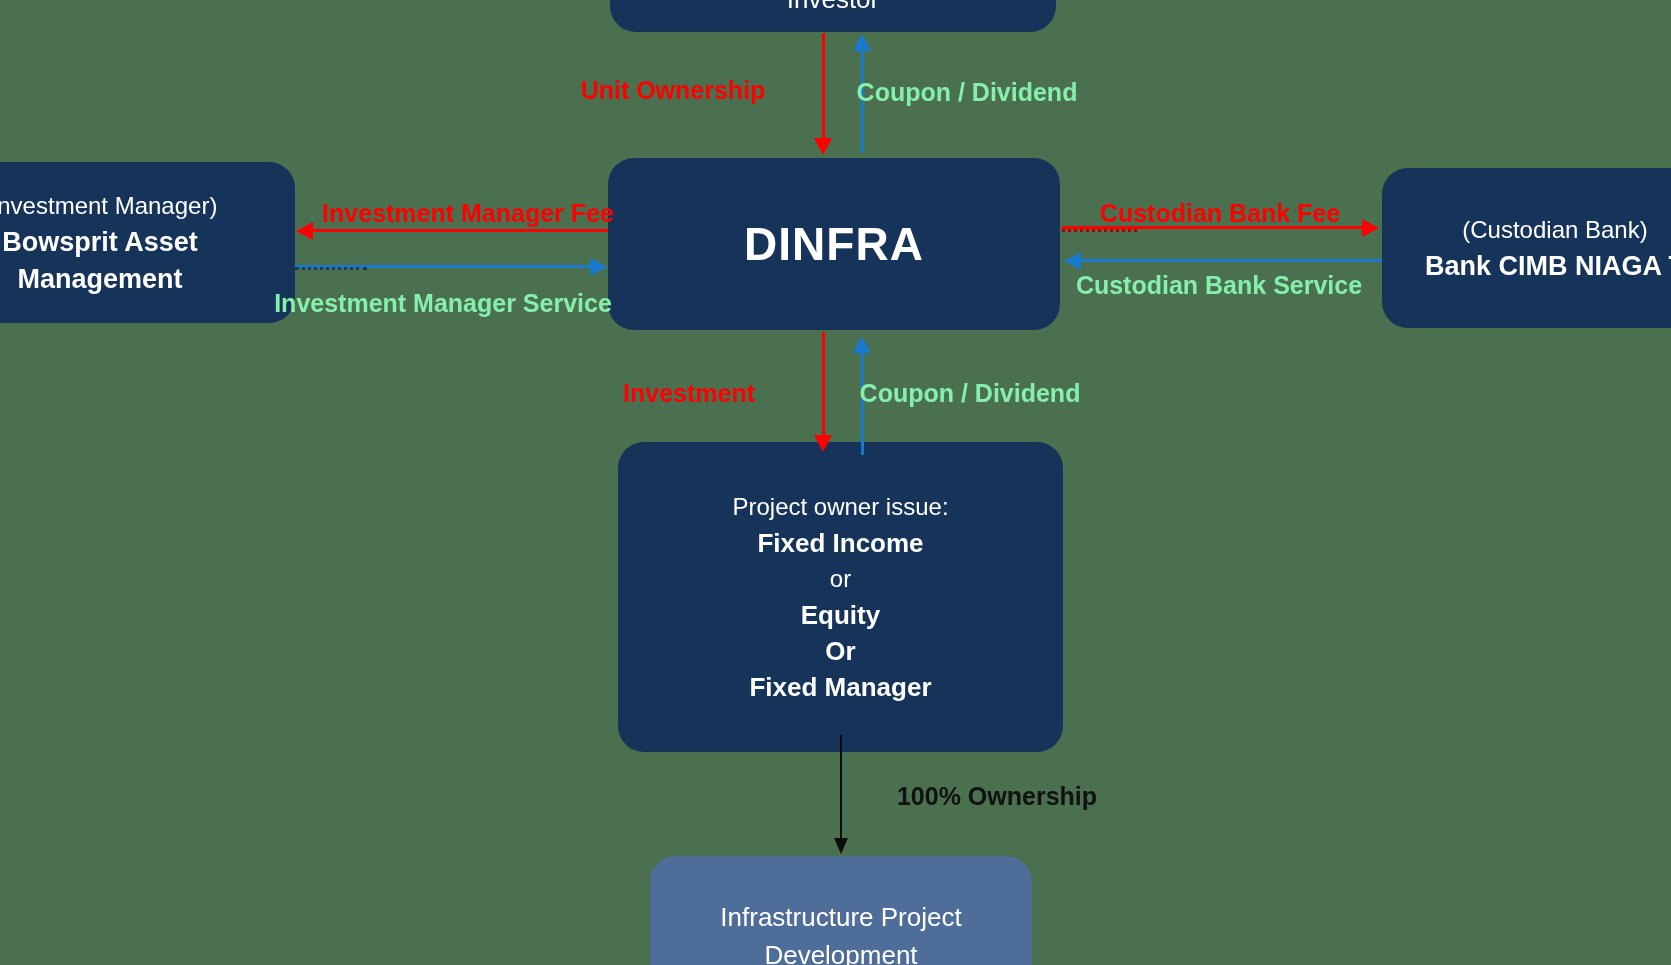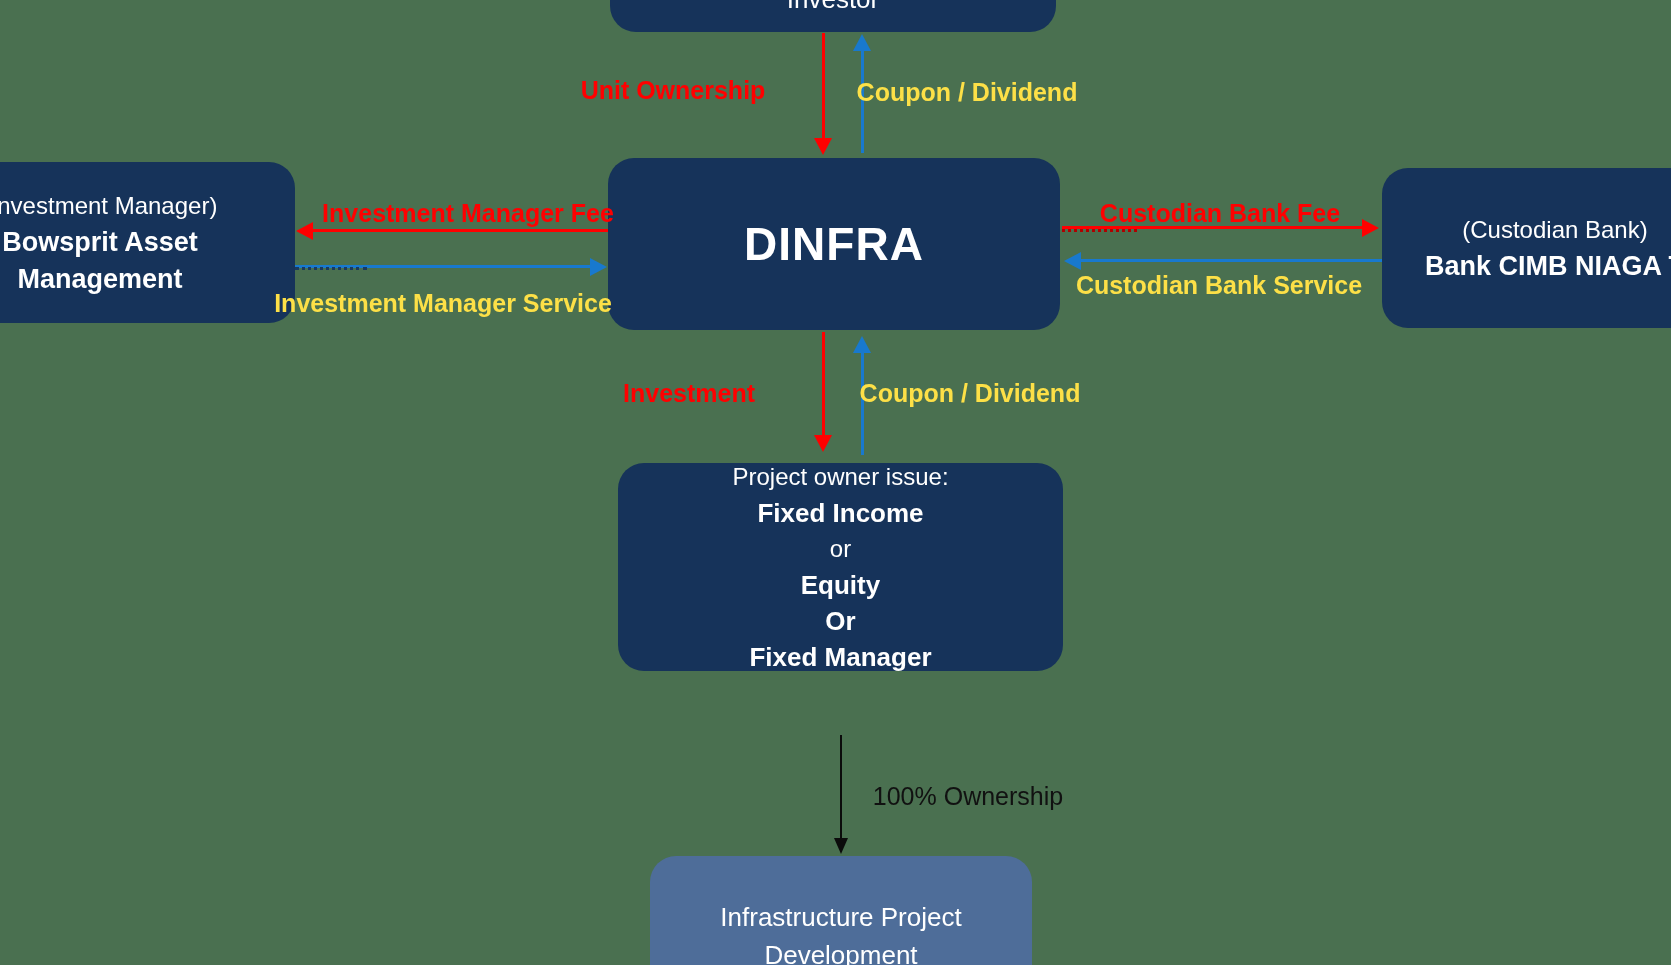--- a/index.html
+++ b/index.html
@@ -21,21 +21,21 @@
                     font-size:26px; line-height:30px; }
 
   .dinfra-box { left:608px; top:158px; width:452px; height:172px; }
   .dinfra-label { font-size:46px; font-weight:bold; letter-spacing:1px; }
 
   .im-box { left:-95px; top:162px; width:390px; height:161px; line-height:37px; }
   .cb-box { left:1382px; top:168px; width:346px; height:160px; line-height:36px; }
   .paren-line { font-size:24px; font-weight:normal; }
   .name-line  { font-size:27px; font-weight:bold; }
 
-  .project-box { left:618px; top:463px; width:445px; height:208px; line-height:36px; }
+  .project-box { left:618px; top:442px; width:445px; height:310px; line-height:36px; }
   .p-reg  { font-size:24px; font-weight:normal; }
   .p-bold { font-size:26px; font-weight:bold; }
 
   .infra-box { left:650px; top:856px; width:382px; height:175px; }
   .infra-text { padding-top:42px; text-align:center; font-size:26px; line-height:38px; }
 
   
   .shaft-v { position:absolute; width:3px; }
   .shaft-h { position:absolute; height:3px; }
   .head { position:absolute; width:0; height:0; border-style:solid; border-color:transparent; }
@@ -68,22 +68,22 @@
 
   .dotted-left  { position:absolute; left:295px;  top:267px; width:72px; border-bottom:3px dotted #1A3A5E; }
   .dotted-right { position:absolute; left:1062px; top:229px; width:75px; border-bottom:3px dotted #B00000; }
 
   
   .edge-label {
     position:absolute; white-space:nowrap; transform:translateX(-50%);
     font-size:25px; font-weight:bold;
   }
   .lbl-red  { color:#FF0000; }
-  .lbl-blue { color:#fde047; }
-  .lbl-black{ color:#111111; font-weight:normal; }
+  .lbl-blue { color:#86efac; }
+  .lbl-black{ color:#111111; font-weight:bold;margin-left:29px; }
 
   .lbl-unit-ownership { left:673px;  top:76px;  }
   .lbl-coupon-top     { left:967px;  top:78px;  }
   .lbl-im-fee         { left:468px;  top:199px; }
   .lbl-im-service     { left:443px;  top:289px;text-align:right; }
   .lbl-cb-fee         { left:1220px; top:199px; }
   .lbl-cb-service     { left:1219px; top:271px; }
   .lbl-investment     { left:689px;  top:379px; }
   .lbl-coupon-mid     { left:970px;  top:379px; }
   .lbl-ownership-100  { left:968px;  top:782px; }

